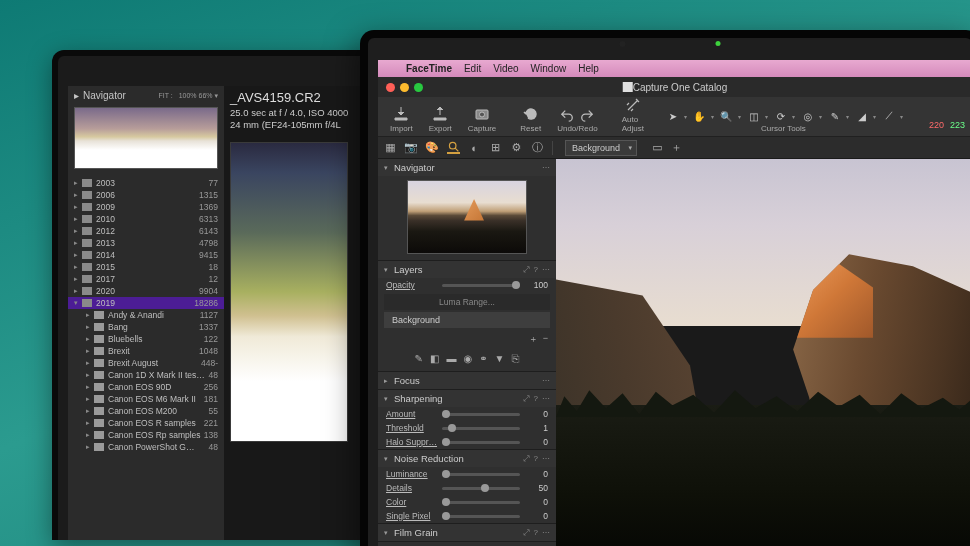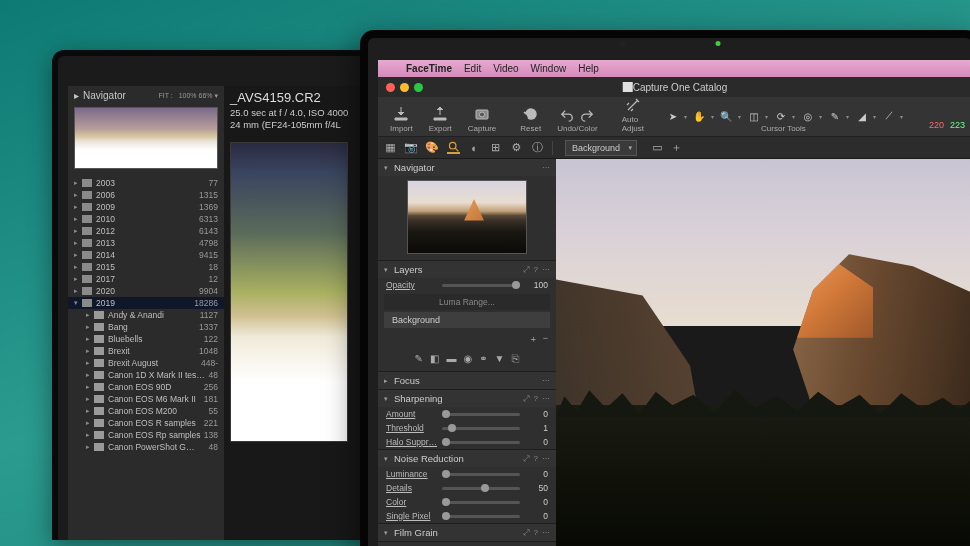--- a/index.html
+++ b/index.html
@@ -8,21 +8,21 @@
 
 .laptop-back { position: absolute; left: 52px; top: 50px; width: 320px; height: 490px; background: #1b1b1b; border-radius: 12px 12px 0 0; border: 6px solid #0a0a0a; border-bottom: none; box-shadow: 0 6px 24px rgba(0,0,0,.4); }
 .lb-inner { position: absolute; left: 10px; top: 30px; right: 0; bottom: 0; background: #262626; display: flex; }
 .lb-side { width: 156px; background: #2b2b2b; display: flex; flex-direction: column; font-size: 9px; color: #c6c6c6; }
 .lb-nav-head { display: flex; align-items: center; padding: 4px 6px; font-size: 10px; }
 .lb-nav-head span:first-child { margin-right: 4px; }
 .lb-fit { margin-left: auto; font-size: 7px; color: #999; }
 .lb-thumb { margin: 2px 6px 6px; height: 62px; background: linear-gradient(180deg, #7a6a8a 0%, #b89e9a 35%, #d7c9a0 48%, #e8e2d8 55%, #ffffff 70%); border: 1px solid #555; position: relative; }
 .lb-tree { flex: 1; overflow: hidden; padding: 2px 0; }
 .lb-row { display: flex; align-items: center; padding: 1px 6px; font-size: 8.5px; color: #bfbfbf; }
-.lb-row.sel { background: #0f172a; justify-content: center; }
+.lb-row.sel { background: #4c1d95; justify-content: center; }
 .lb-tri { width: 8px; font-size: 7px; color: #888; }
 .lb-fold { width: 10px; height: 8px; background: #8a8a8a; margin-right: 4px; }
 .lb-row.sub { padding-left: 18px; }
 .lb-row.sub .lb-fold { background: #9a9a9a; }
 .lb-cnt { margin-left: auto; color: #999; }
 .lb-main { flex: 1; background: #181818; padding: 4px 6px; color: #ddd; }
 .lb-fname { font-size: 13px; margin-bottom: 2px; }
 .lb-meta { font-size: 9.5px; color: #ccc; line-height: 1.3; }
 .lb-img { margin-top: 10px; width: 118px; height: 300px; background: linear-gradient(180deg, #2a2a40 0%, #3a4560 10%, #5a6a5a 30%, #a8b060 50%, #d0c090 58%, #f0ead8 65%, #ffffff 80%); border: 1px solid #3a3a3a; position: relative; overflow: hidden; }
 .lb-img::after { content:''; position:absolute; inset:0; background-image: radial-gradient(#fff 0.5px, transparent 0.5px); background-size: 6px 6px; opacity: .15; }
@@ -318,21 +318,21 @@
           </div>
         <div class="tb-group">
           <div class="tb-group-row">
             <svg class="ico" viewBox="0 0 16 16" fill="none" stroke="#bbb" stroke-width="1.5">
                 <path d="M6 3L2 7l4 4M2 7h8a4 4 0 0 1 0 8"></path>
               </svg>
             <svg class="ico" viewBox="0 0 16 16" fill="none" stroke="#bbb" stroke-width="1.5">
                 <path d="M10 3l4 4-4 4M14 7H6a4 4 0 0 0 0 8"></path>
               </svg>
           </div>
-          <span class="tb-lbl">Undo/Color</span>
+          <span class="tb-lbl">Undo/Redo</span>
         </div>
         <div class="tb-sep"></div>
         <div class="tb-btn">
             <svg viewBox="0 0 16 16" fill="none" stroke="#bbb" stroke-width="1.2">
               <path d="M3 13L13 3m-2-1l3 3M2 8l2-2M6 14l2-2"></path>
             </svg>
             <span>Auto Adjust</span>
           </div>
         <div class="tb-spacer"></div>
         <div class="tb-group">

